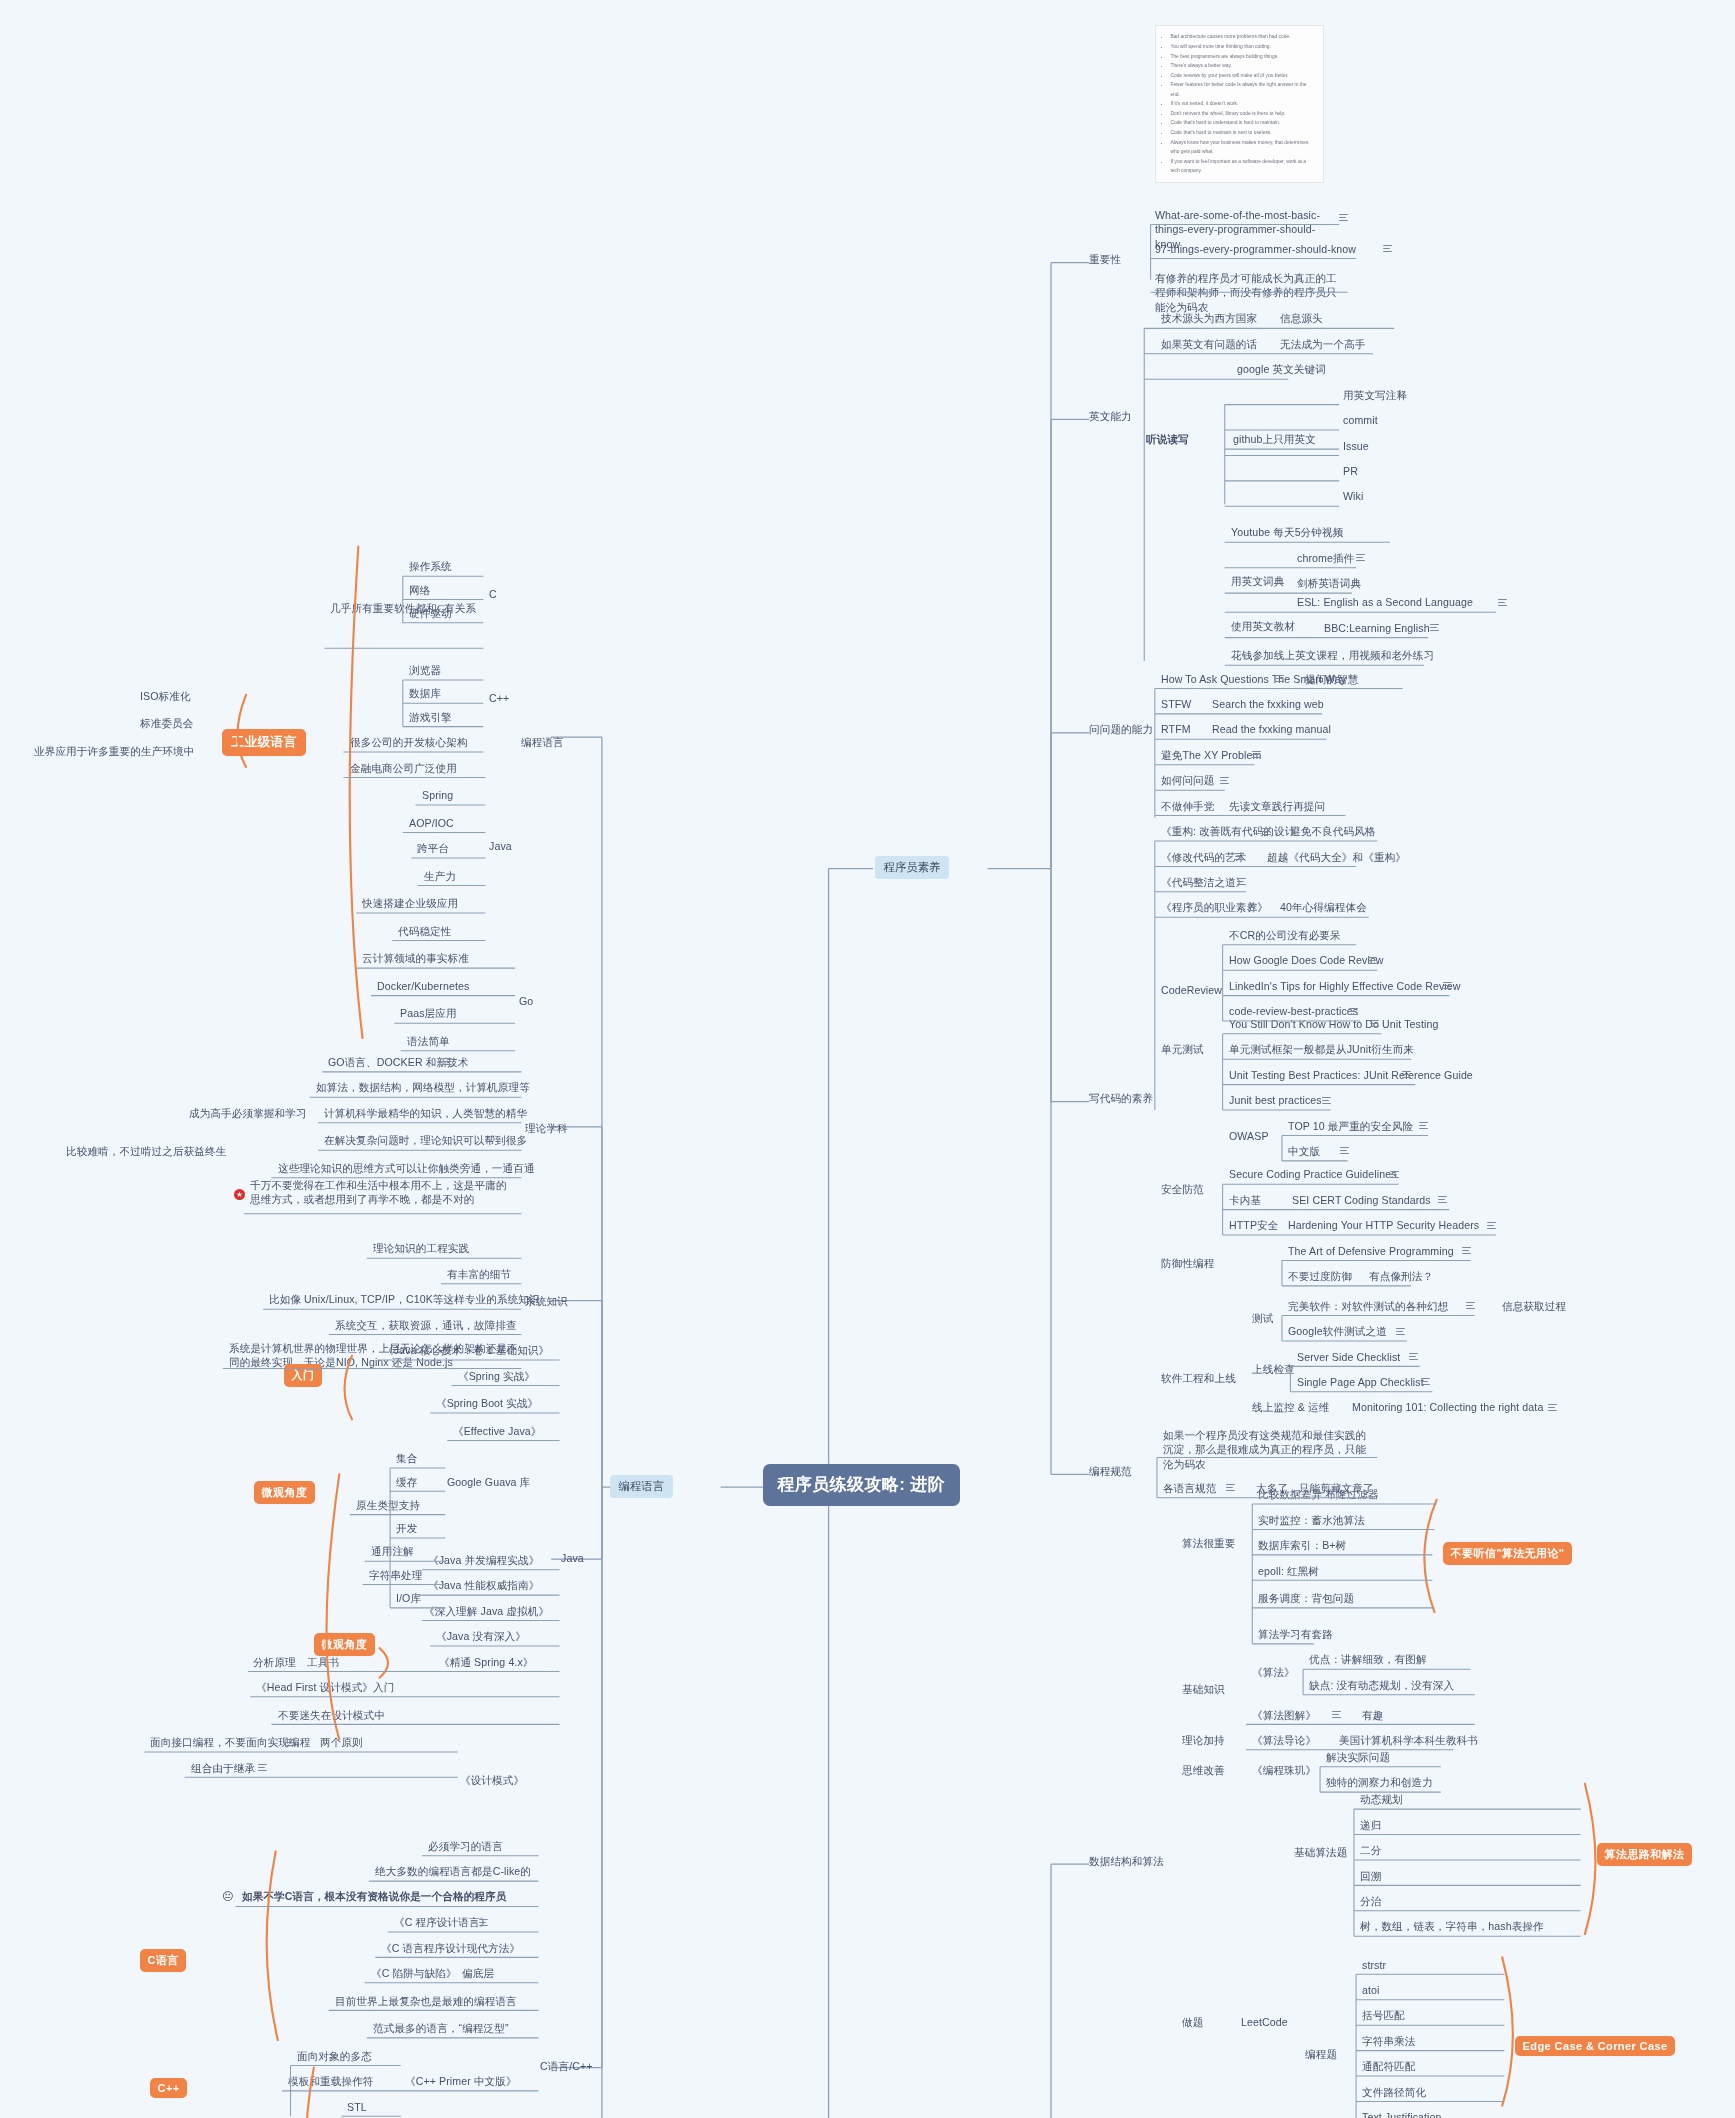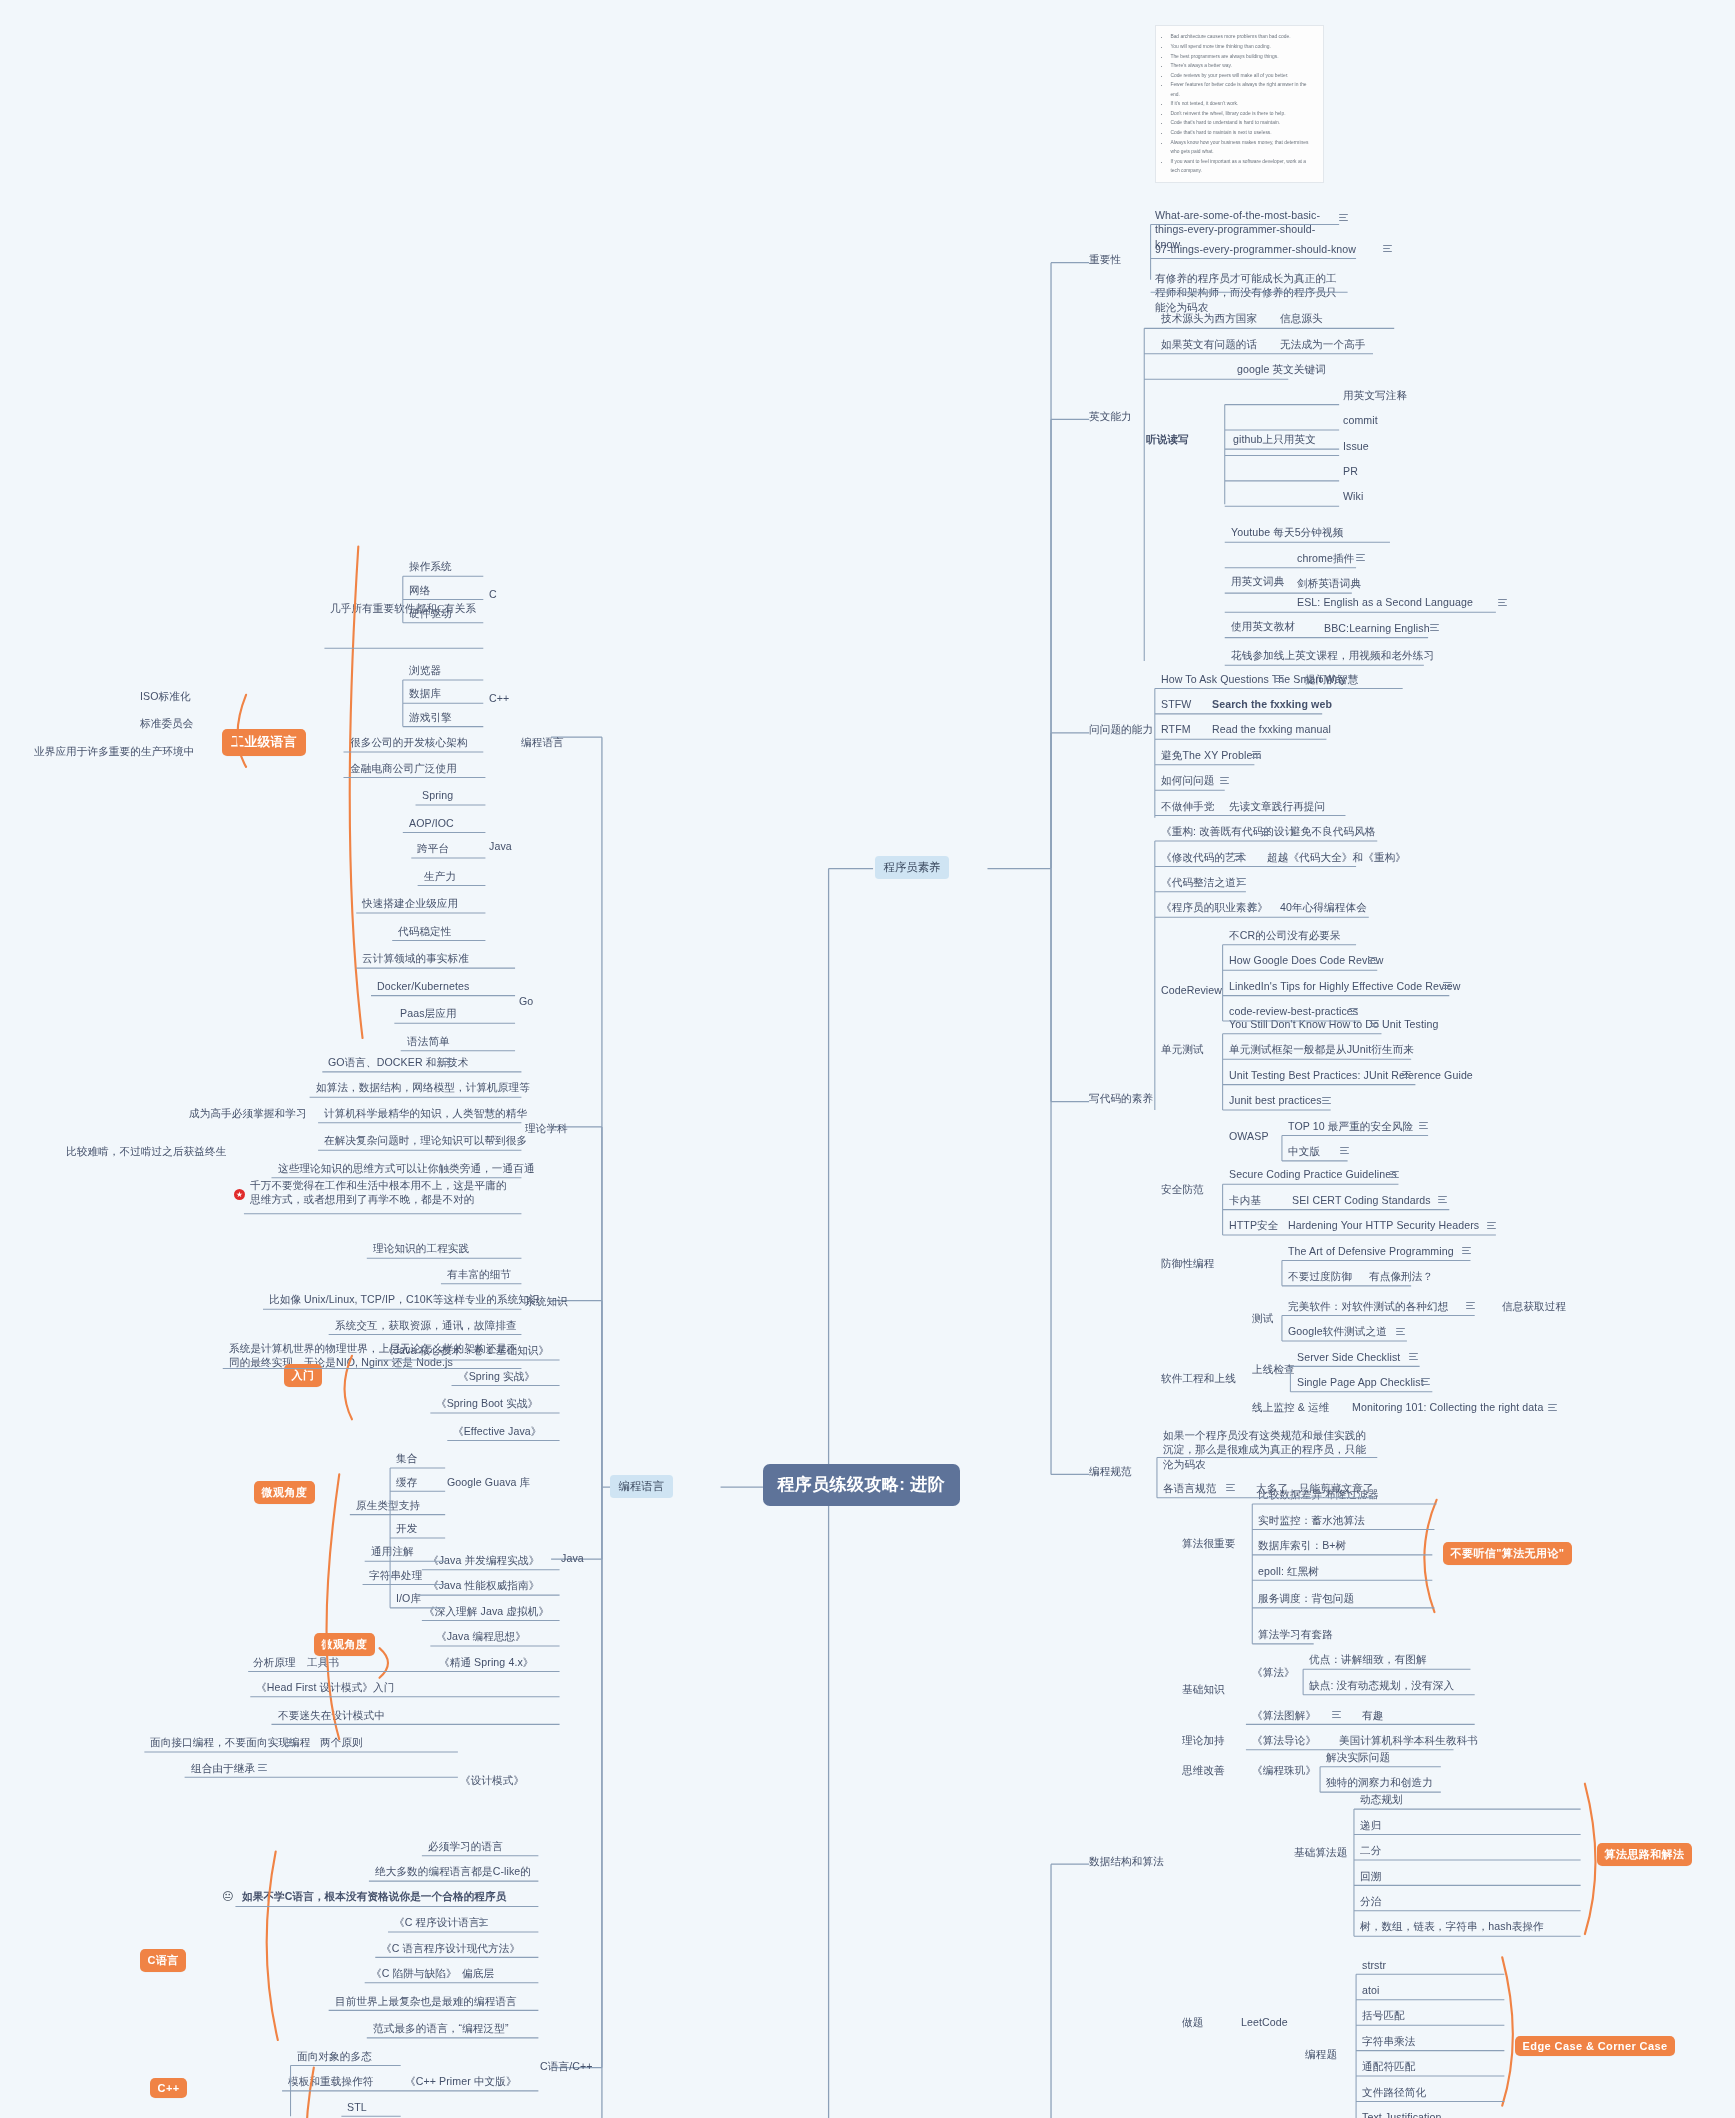--- a/index.html
+++ b/index.html
@@ -196,21 +196,21 @@
 
   <div class="node" style="left:1089px;top:722px;">问问题的能力</div>
   <div class="node" style="left:1161px;top:672px;">How To Ask Questions The Smart Way</div>
   <span class="noteico" style="position:absolute;left:1271px;top:675px;">
       <i></i>
       <i></i>
       <i></i>
     </span>
   <div class="node" style="left:1305px;top:672px;">提问的智慧</div>
   <div class="node" style="left:1161px;top:697px;">STFW</div>
-  <div class="node" style="left:1212px;top:697px;font-weight:bold;">Search the fxxking web</div>
+  <div class="node" style="left:1212px;top:697px;">Search the fxxking web</div>
   <div class="node" style="left:1161px;top:722px;">RTFM</div>
   <div class="node" style="left:1212px;top:722px;">Read the fxxking manual</div>
   <div class="node" style="left:1161px;top:748px;">避免The XY Problem</div>
   <span class="noteico" style="position:absolute;left:1248px;top:751px;">
       <i></i>
       <i></i>
       <i></i>
     </span>
   <div class="node" style="left:1161px;top:773px;">如何问问题</div>
   <span class="noteico" style="position:absolute;left:1216px;top:777px;">
@@ -451,21 +451,21 @@
   <div class="node" style="left:447px;top:1475px;">Google Guava 库</div>
   <div class="node" style="left:396px;top:1451px;">集合</div>
   <div class="node" style="left:396px;top:1475px;">缓存</div>
   <div class="node" style="left:356px;top:1498px;">原生类型支持</div>
   <div class="node" style="left:396px;top:1521px;">开发</div>
   <div class="node" style="left:371px;top:1544px;">通用注解</div>
   <div class="node" style="left:369px;top:1568px;">字符串处理</div>
   <div class="node" style="left:396px;top:1591px;">I/O库</div>
 
   <div class="pill small" style="left:314px;top:1633px;">微观角度</div>
-  <div class="node" style="left:436px;top:1629px;">《Java 编程思想》</div>
+  <div class="node" style="left:436px;top:1629px;">《Java 没有深入》</div>
   <div class="node" style="left:424px;top:1604px;">《深入理解 Java 虚拟机》</div>
   <div class="node" style="left:428px;top:1578px;">《Java 性能权威指南》</div>
   <div class="node" style="left:428px;top:1553px;">《Java 并发编程实战》</div>
   <div class="node" style="left:439px;top:1655px;">《精通 Spring 4.x》</div>
   <div class="node" style="left:253px;top:1655px;text-align:center;">分析原理</div>
   <div class="node" style="left:307px;top:1655px;">工具书</div>
 
   <div class="node" style="left:460px;top:1773px;">《设计模式》</div>
   <div class="node" style="left:256px;top:1680px;">《Head First 设计模式》入门</div>
   <div class="node" style="left:278px;top:1708px;">不要迷失在设计模式中</div>

